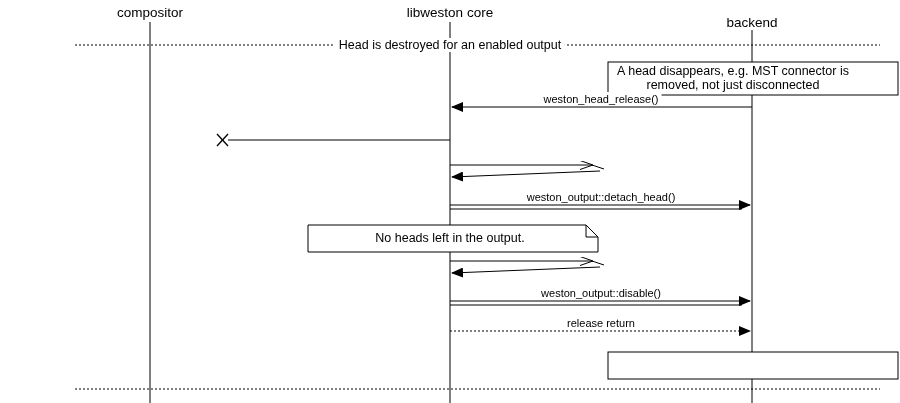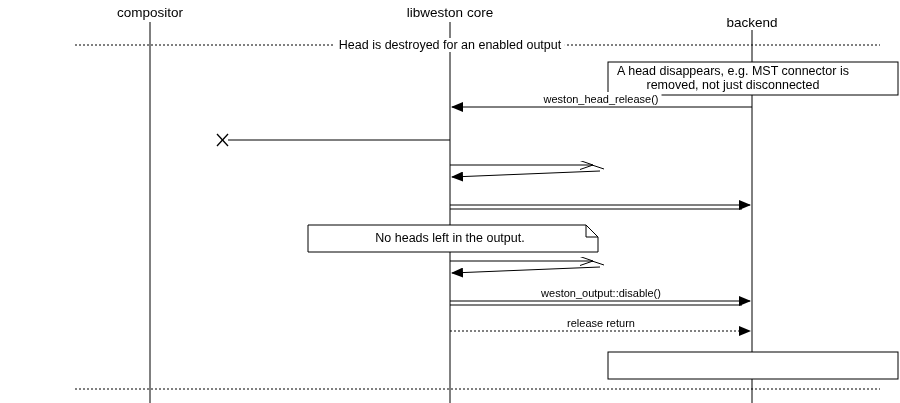--- a/index.html
+++ b/index.html
@@ -136,20 +136,21 @@
   <div class="lbl ctr participant-label" style="left:150px; top:5px;">compositor</div>
   <div class="lbl ctr participant-label" style="left:450px; top:5px;">libweston core</div>
   <div class="lbl ctr participant-label" style="left:752px; top:15px;">backend</div>
 
   <div class="divider-text" style="left:450px; top:38px;">Head is destroyed for an enabled output</div>
 
   <div class="lbl ctr" style="left:601px; top:92px;">weston_head_release()</div>
 
 
 
+  <div class="lbl ctr" style="left:601px; top:190px;">weston_output::detach_head()</div>
 
 
   <div class="lbl ctr" style="left:601px; top:286px;">weston_output::disable()</div>
 
   <div class="lbl ctr" style="left:601px; top:316px;">release return</div>
 
   <div class="note-text" style="left:590px; top:64px; width:286px;">A head disappears, e.g. MST connector is
 removed, not just disconnected</div>
 
   <div class="note-text" style="left:310px; top:231px; width:280px;">No heads left in the output.</div>

